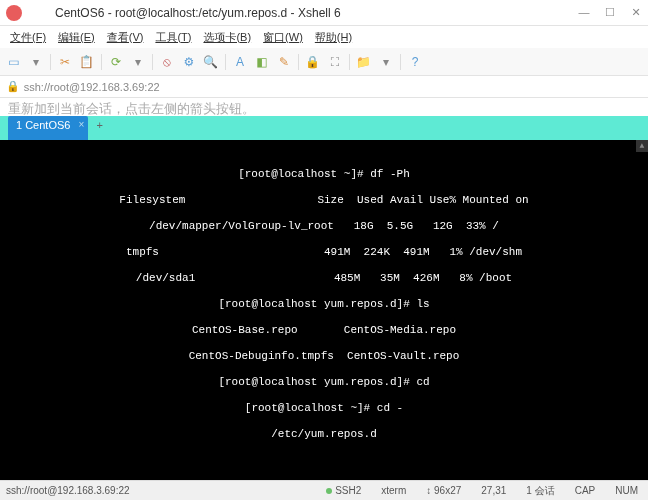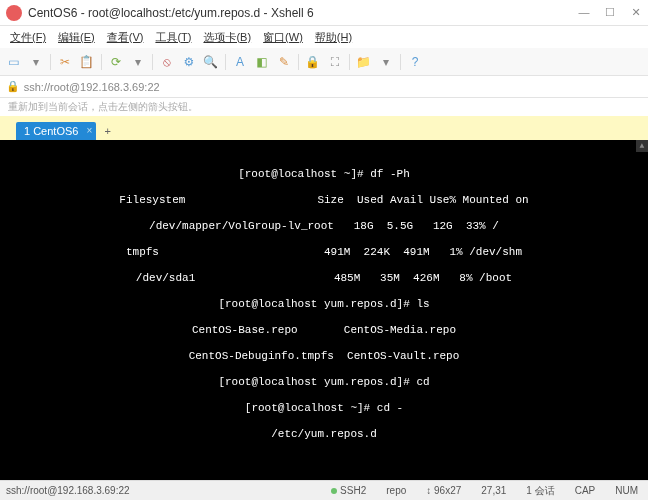--- a/index.html
+++ b/index.html
@@ -1,35 +1,35 @@
 <!DOCTYPE html>
 <html><head>
 <meta charset="utf-8">
 <style>
 * { margin: 0; padding: 0; box-sizing: border-box; }
 body { width: 648px; height: 500px; font-family: "Microsoft YaHei", Arial, sans-serif; font-size: 11px; background: #f0f0f0; overflow: hidden; display: flex; flex-direction: column; }
-.titlebar { height: 26px; background: #fff; display: flex; align-items: center; padding: 0 6px; border-bottom: 1px solid #e3e3e3; }
+.titlebar { height: 26px; background: #fff; display: flex; align-items: center; padding: 0 6px; border-bottom: 1px solid #e3e3e3; gap: 27px; }
 .app-icon { width: 16px; height: 16px; border-radius: 8px; background: #e85c5c; margin-right: 6px; }
 .title-text { flex: 1; color: #333; font-size: 12px; }
 .win-controls { display: flex; gap: 14px; color: #888; }
 .win-btn { width: 12px; text-align: center; cursor: pointer; }
 .menubar { height: 22px; background: #fff; display: flex; align-items: center; padding: 0 4px; color: #333; text-decoration: underline; }
 .menu-item { padding: 2px 6px; cursor: pointer; }
 .toolbar { height: 28px; background: #f8f8f8; display: flex; align-items: center; padding: 0 4px; border-bottom: 1px solid #e3e3e3; gap: 2px; }
 .tool-btn { width: 20px; height: 20px; display: flex; align-items: center; justify-content: center; color: #888; font-size: 12px; cursor: pointer; border-radius: 2px; }
 .tool-btn.c1 { color: #5a9dd6; }
 .tool-btn.c2 { color: #7aaf4c; }
 .tool-btn.c3 { color: #d88c3d; }
 .tool-btn.c4 { color: #c05050; }
 .sep { width: 1px; height: 16px; background: #ddd; margin: 0 2px; }
 .addressbar { height: 22px; background: #fff; display: flex; align-items: center; padding: 0 6px; border-bottom: 1px solid #e3e3e3; }
 .lock-icon { color: #d8a030; margin-right: 4px; font-size: 11px; }
 .addr-text { color: #888; font-size: 11px; }
-.hintbar { height: 18px; background: #fff; padding: 2px 8px; color: #aaa; font-size: 10px; }
-.tabbar { height: 24px; background: #fef9c3; display: flex; align-items: flex-end; padding: 0 16px; }
+.hintbar { height: 18px; background: #fff; padding: 2px 8px; color: #aaa; font-size: 13px; }
+.tabbar { height: 24px; background: #5eead4; display: flex; padding: 0 8px; }
 .tab { padding: 3px 18px 3px 8px; background: #2389d6; color: #fff; font-size: 11px; border-radius: 2px 2px 0 0; position: relative; cursor: pointer; }
 .tab-close { position: absolute; right: 4px; top: 3px; color: #bde; font-size: 10px; }
 .tab-add { padding: 3px 8px; color: #666; cursor: pointer; }
 .terminal { flex: 1; background: #000; color: #fff; font-family: "Consolas","Courier New",monospace; font-size: 11px; line-height: 13px; padding: 2px 4px; overflow: hidden; white-space: pre; position: relative; }
 .terminal .line { display: block; text-align: center; }
 .scroll-up { position: absolute; top: 0; right: 0; width: 12px; height: 12px; background: #333; color: #888; font-size: 8px; text-align: center; line-height: 12px; }
 .statusbar { height: 20px; background: #f0f0f0; display: flex; align-items: center; padding: 0 6px; font-size: 10px; color: #555; border-top: 1px solid #ddd; }
 .status-left { flex: 1; }
 .status-right { display: flex; align-items: center; gap: 12px; }
 .status-seg { padding: 0 4px; }
@@ -127,20 +127,20 @@
 
 
 
 
 </div>
 
 <div class="statusbar">
   <div class="status-left">ssh://root@192.168.3.69:22</div>
   <div class="status-right">
     <span class="status-seg"><span class="led"></span> <span>SSH2</span></span>
-    <span class="status-seg">repo</span>
+    <span class="status-seg">xterm</span>
     <span class="status-seg">↕ <span>96x27</span></span>
     <span class="status-seg">27,31</span>
     <span class="status-seg">1 会话</span>
     <span class="status-seg">CAP</span>
     <span class="status-seg">NUM</span>
   </div>
 </div>
 
 </body></html>

